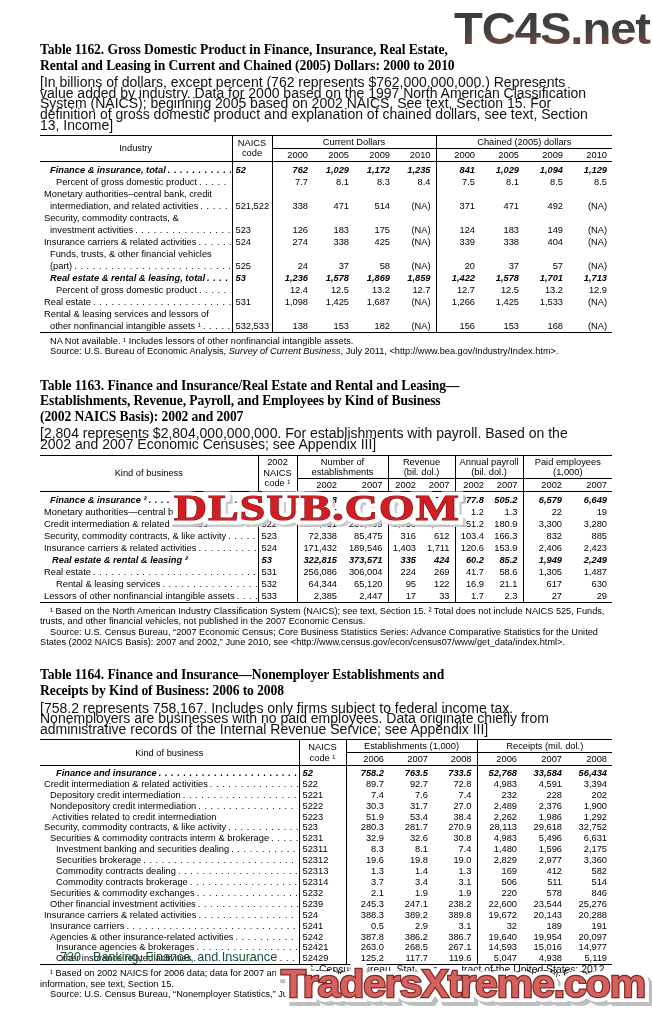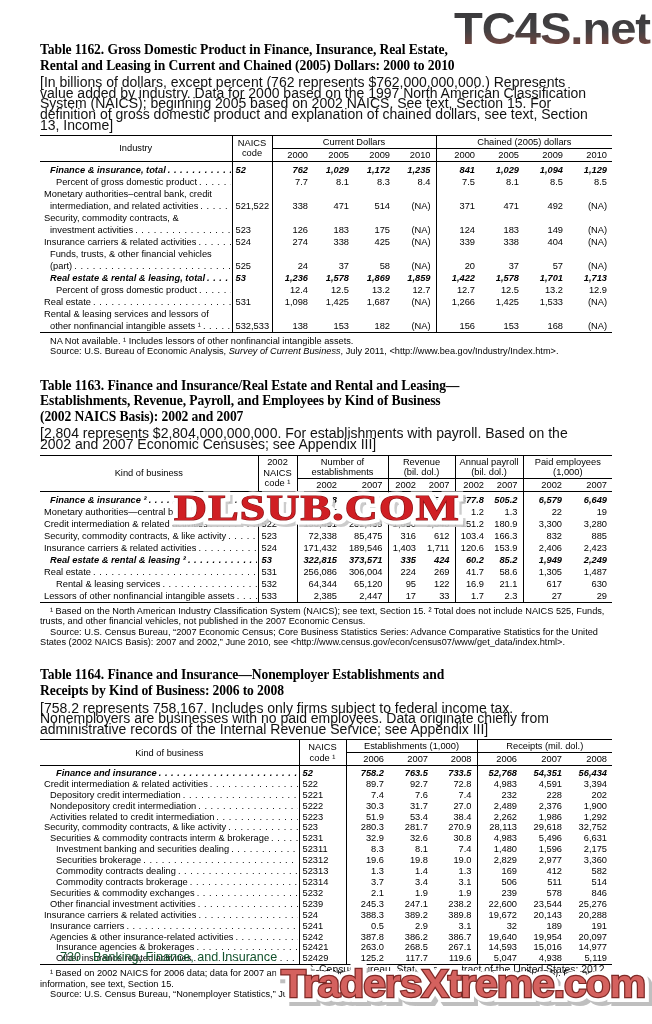--- a/index.html
+++ b/index.html
@@ -433,21 +433,21 @@
               <td class="num">189,546</td>
               <td class="num vl">1,403</td>
               <td class="num">1,711</td>
               <td class="num vl">120.6</td>
               <td class="num">153.9</td>
               <td class="num vl">2,406</td>
               <td class="num">2,423</td>
             </tr>
             <tr class="b">
               <td class="lbl">
-                <div class="line" style="padding-left: 6px;">
+                <div class="line" style="padding-left: 6px; flex-direction: column;">
                   <span class="lt">Real estate &amp; rental &amp; leasing ²</span>
                   <span class="dots"> . . . . . . . . . . . . . . . . . . . . . . . . . . . . . . . . . . . . . . . . . . . . . . . . . . . . . . . . . . . . . . . . . . . . . . . . . . . . . . . . . . . . . . . . . .</span>
                 </div>
               </td>
               <td class="naics vl">53</td>
               <td class="num vl">322,815</td>
               <td class="num">373,571</td>
               <td class="num vl">335</td>
               <td class="num">424</td>
               <td class="num vl">60.2</td>
@@ -560,21 +560,21 @@
                 <div class="line" style="padding-left: 12px; justify-content: center;">
                   <span class="lt">Finance and insurance</span>
                   <span class="dots"> . . . . . . . . . . . . . . . . . . . . . . . . . . . . . . . . . . . . . . . . . . . . . . . . . . . . . . . . . . . . . . . . . . . . . . . . . . . . . . . . . . . . . . . . . .</span>
                 </div>
               </td>
               <td class="naics vl">52</td>
               <td class="num vl">758.2</td>
               <td class="num">763.5</td>
               <td class="num">733.5</td>
               <td class="num vl">52,768</td>
-              <td class="num">54,351</td>
+              <td class="num">33,584</td>
               <td class="num">56,434</td>
             </tr>
             <tr>
               <td class="lbl">
                 <div class="line" style="padding-left: 0px;">
                   <span class="lt">Credit intermediation &amp; related activities</span>
                   <span class="dots"> . . . . . . . . . . . . . . . . . . . . . . . . . . . . . . . . . . . . . . . . . . . . . . . . . . . . . . . . . . . . . . . . . . . . . . . . . . . . . . . . . . . . . . . . . .</span>
                 </div>
               </td>
               <td class="naics vl">522</td>
@@ -610,21 +610,21 @@
               <td class="naics vl">5222</td>
               <td class="num vl">30.3</td>
               <td class="num">31.7</td>
               <td class="num">27.0</td>
               <td class="num vl">2,489</td>
               <td class="num">2,376</td>
               <td class="num">1,900</td>
             </tr>
             <tr>
               <td class="lbl">
-                <div class="line" style="padding-left: 6px;">
+                <div class="line" style="padding-left: 6px; flex-direction: column;">
                   <span class="lt">Activities related to credit intermediation</span>
                   <span class="dots"> . . . . . . . . . . . . . . . . . . . . . . . . . . . . . . . . . . . . . . . . . . . . . . . . . . . . . . . . . . . . . . . . . . . . . . . . . . . . . . . . . . . . . . . . . .</span>
                 </div>
               </td>
               <td class="naics vl">5223</td>
               <td class="num vl">51.9</td>
               <td class="num">53.4</td>
               <td class="num">38.4</td>
               <td class="num vl">2,262</td>
               <td class="num">1,986</td>
@@ -724,21 +724,21 @@
               <td class="lbl">
                 <div class="line" style="padding-left: 6px;">
                   <span class="lt">Securities &amp; commodity exchanges</span>
                   <span class="dots"> . . . . . . . . . . . . . . . . . . . . . . . . . . . . . . . . . . . . . . . . . . . . . . . . . . . . . . . . . . . . . . . . . . . . . . . . . . . . . . . . . . . . . . . . . .</span>
                 </div>
               </td>
               <td class="naics vl">5232</td>
               <td class="num vl">2.1</td>
               <td class="num">1.9</td>
               <td class="num">1.9</td>
-              <td class="num vl">239</td>
+              <td class="num vl">220</td>
               <td class="num">578</td>
               <td class="num">846</td>
             </tr>
             <tr>
               <td class="lbl">
                 <div class="line" style="padding-left: 6px;">
                   <span class="lt">Other financial investment activities</span>
                   <span class="dots"> . . . . . . . . . . . . . . . . . . . . . . . . . . . . . . . . . . . . . . . . . . . . . . . . . . . . . . . . . . . . . . . . . . . . . . . . . . . . . . . . . . . . . . . . . .</span>
                 </div>
               </td>

